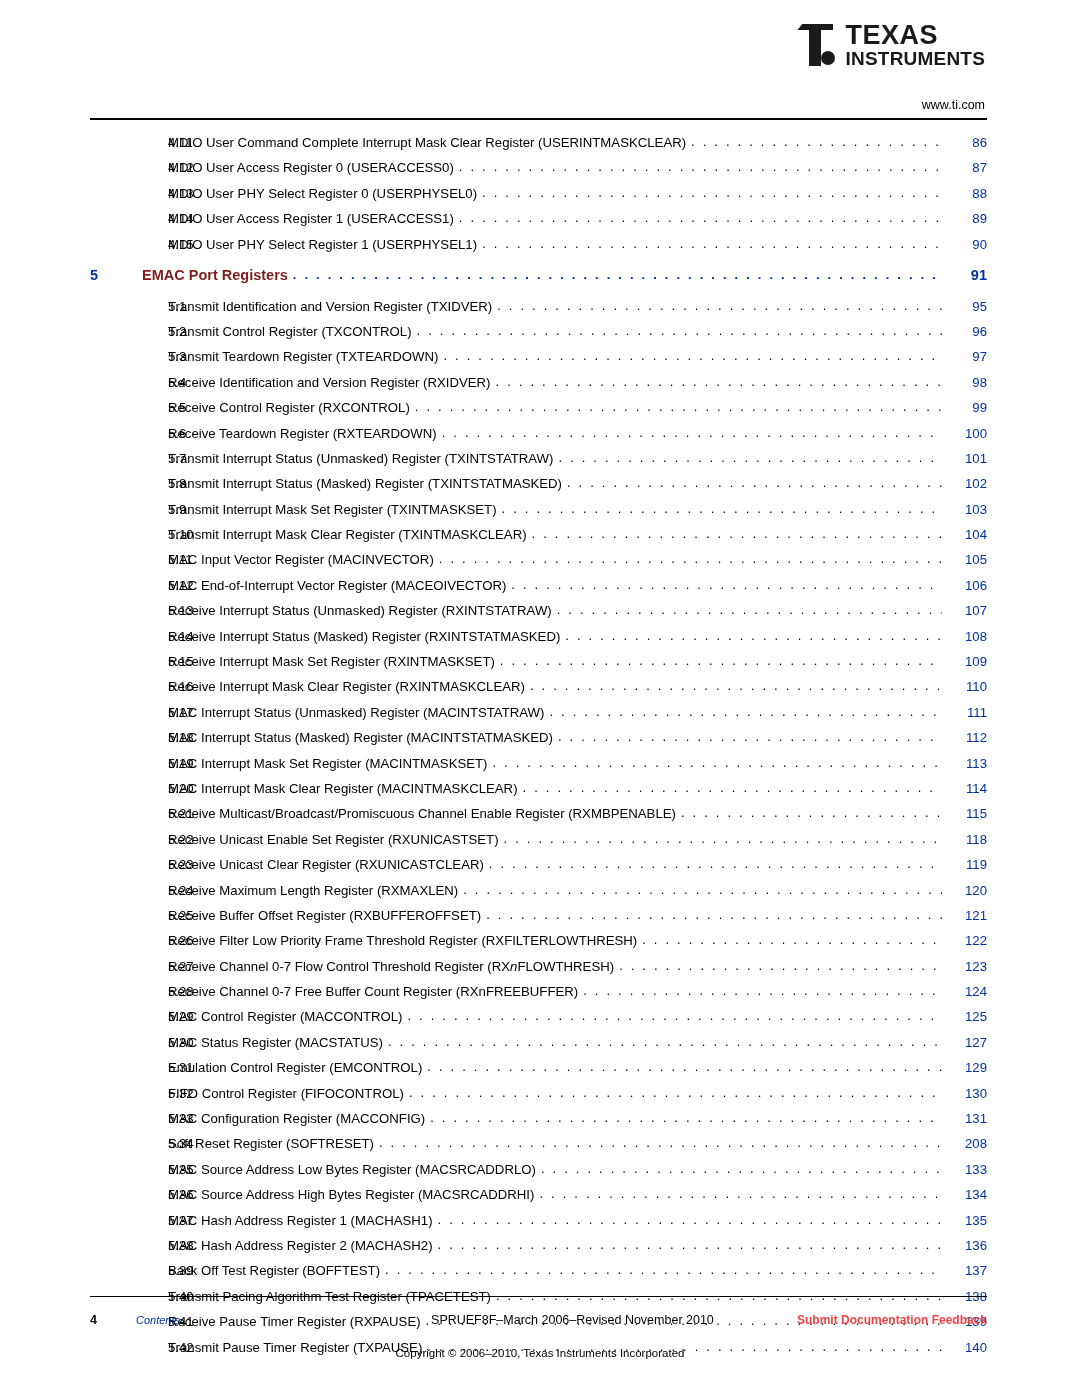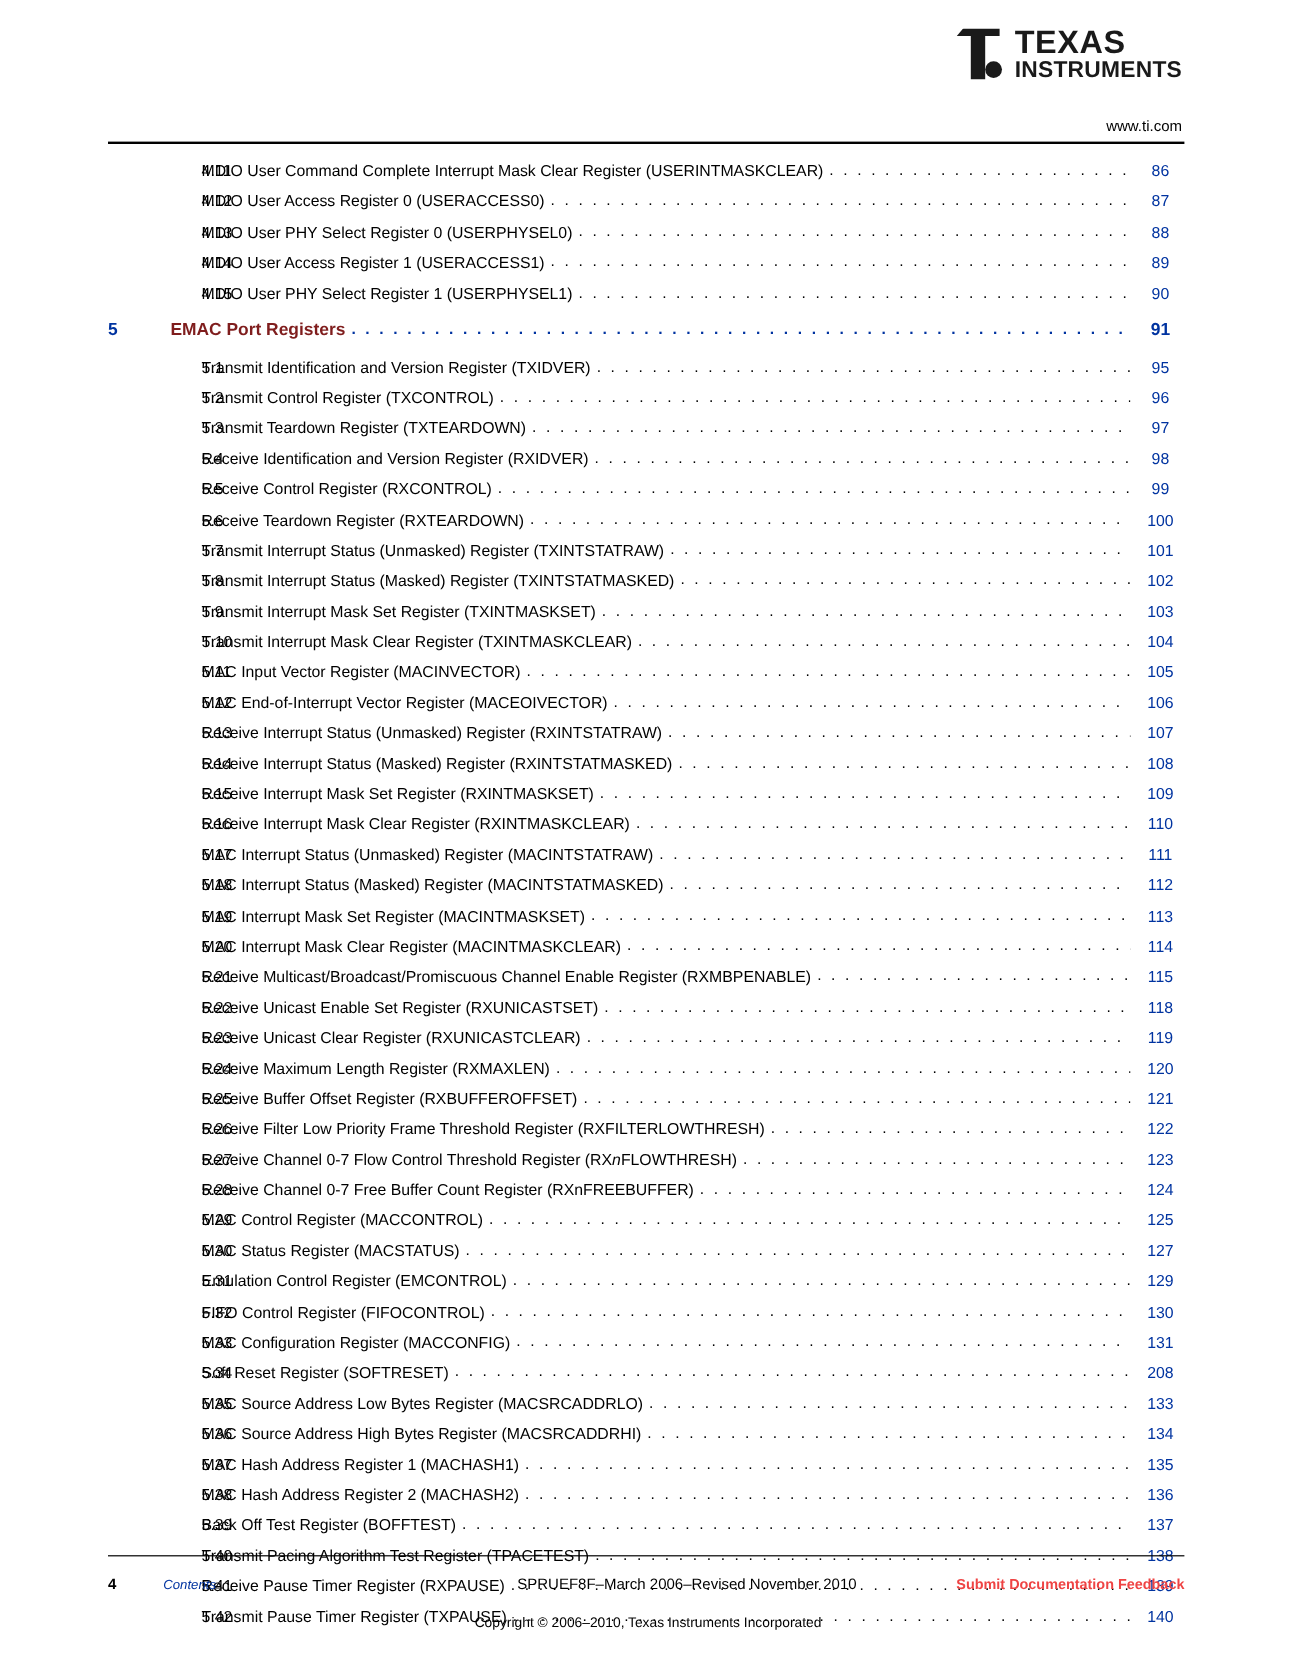--- a/index.html
+++ b/index.html
@@ -47,21 +47,21 @@
     width:72px; flex:0 0 72px; text-align:right; padding-left:78px;
     box-sizing:border-box;
   }
   .title { white-space:nowrap; }
   .dots {
     flex:1 1 auto; overflow:hidden; white-space:nowrap;
     margin:0 5px 0 5px; letter-spacing:2.2px; font-size:13px;
     color:#000; transform:translateY(-1px);
   }
   .pg {
-    width:40px; flex:0 0 40px; text-align:center; color:#0033a0;
+    width:40px; flex:0 0 40px; text-align:right; color:#0033a0;
   }
 
   
   .row.chapter {
     font-weight:bold; font-size:14.5px; color:#0033a0;
     padding:11px 0 11px 0;
   }
   .row.chapter .num {
     width:52px; flex:0 0 52px; padding-left:0; text-align:left;
   }

